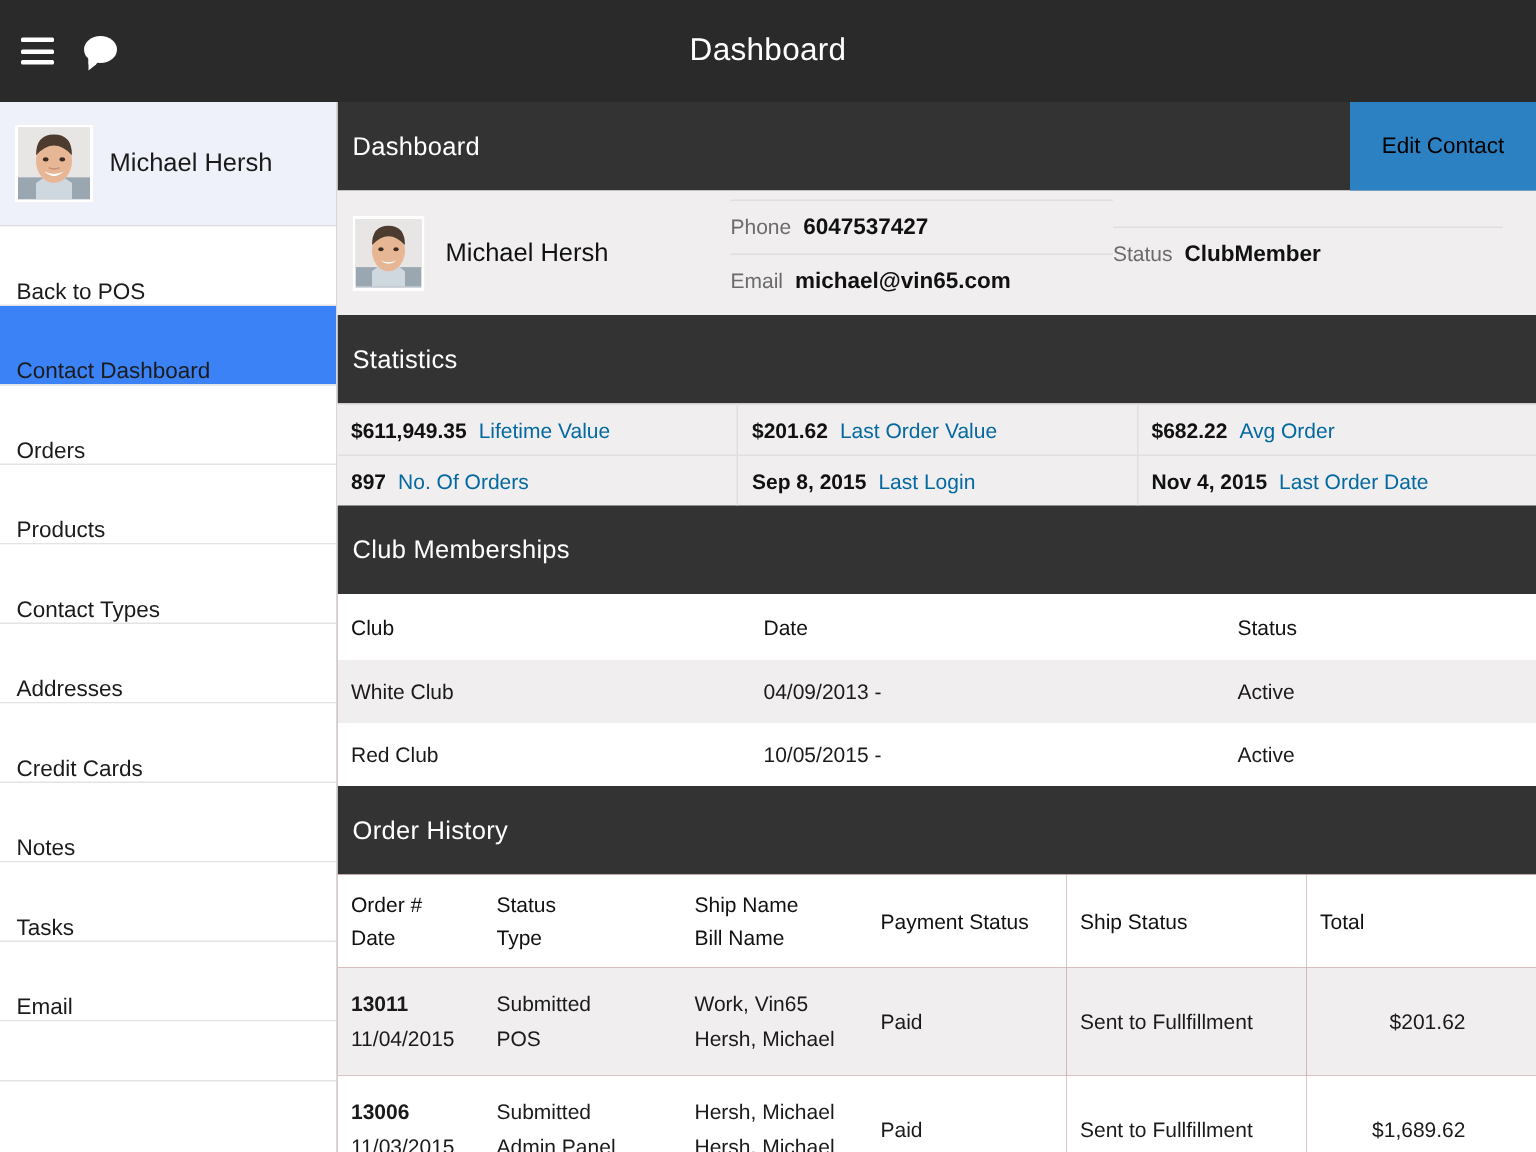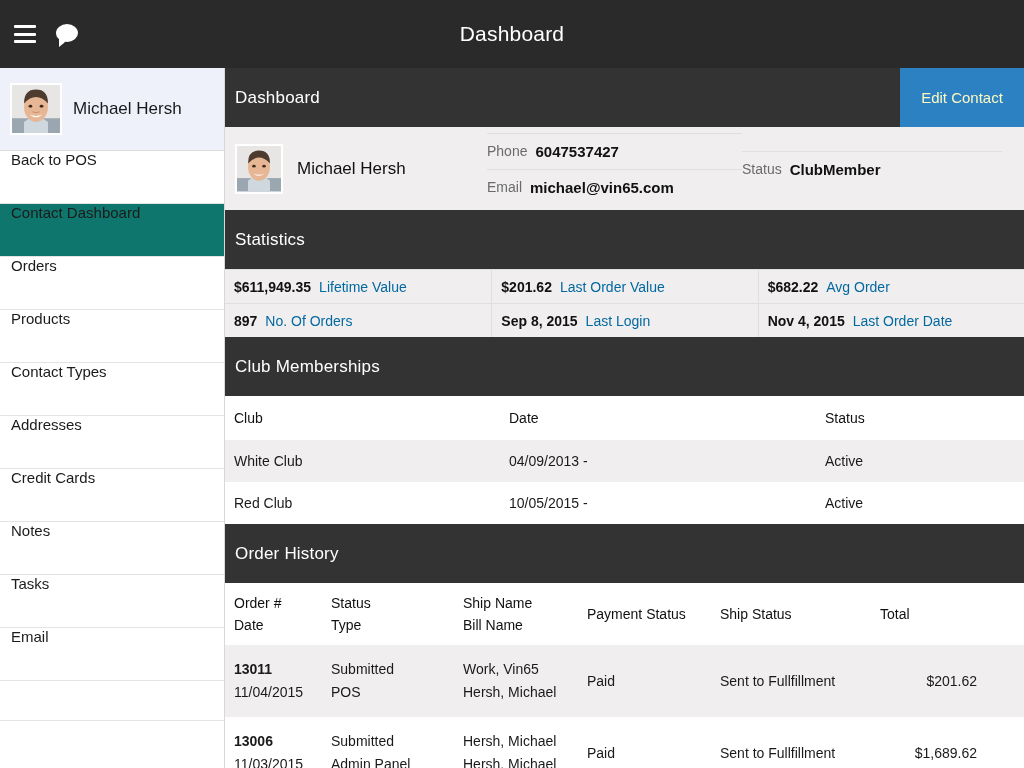--- a/index.html
+++ b/index.html
@@ -42,39 +42,39 @@
   }
   .avatar-sm {
     width: 52px; height: 52px; flex: 0 0 52px;
     background: #cfd5da; border: 2px solid #fff;
     overflow: hidden; position: relative;
   }
   .face { position: absolute; inset: 0; }
   .profile-name { font-size: 17px; color: #1a1a1a; }
 
   .nav-item {
-    height: 53px; display: flex; align-items: flex-start;
+    height: 53px; display: flex; align-items: flex-end;
     padding-left: 11px; font-size: 15px; color: #1b1b1b;
     border-bottom: 1px solid #e3e3e3; cursor: pointer; background: #fff;
   }
-  .nav-item.active { background: #0f766e; }
+  .nav-item.active { background: #3b82f6; }
   .nav-partial { height: 40px; border-bottom: 1px solid #e3e3e3; background:#fff; }
 
   
   .main {
     position: absolute; left: 225px; top: 68px; width: 799px; height: 700px;
     background: #f0eeee; overflow: hidden;
   }
   .section-head {
     height: 59px; background: #333333; color: #fff;
     display: flex; align-items: center; justify-content: space-between;
   }
   .section-head .title { font-size: 17px; padding-left: 10px; letter-spacing: .2px; }
   .edit-btn {
-    background: #2b81c1; color: #fef9c3; font-size: 15px;
+    background: #2b81c1; color: #000000; font-size: 15px;
     height: 59px; width: 124px; display: flex; align-items: center; justify-content: center;
     border: none; cursor: pointer; font-family: inherit;
   }
 
   
   .contact {
     background: #f0eeee; height: 83px; display: flex; align-items: center; padding-left: 10px;
   }
   .avatar-md { width: 48px; height: 50px; flex: 0 0 48px; background: #cfd5da; border: 2px solid #fff; overflow: hidden; position: relative; }
   .contact-name { font-size: 17px; color: #111; margin-left: 14px; width: 190px; }

